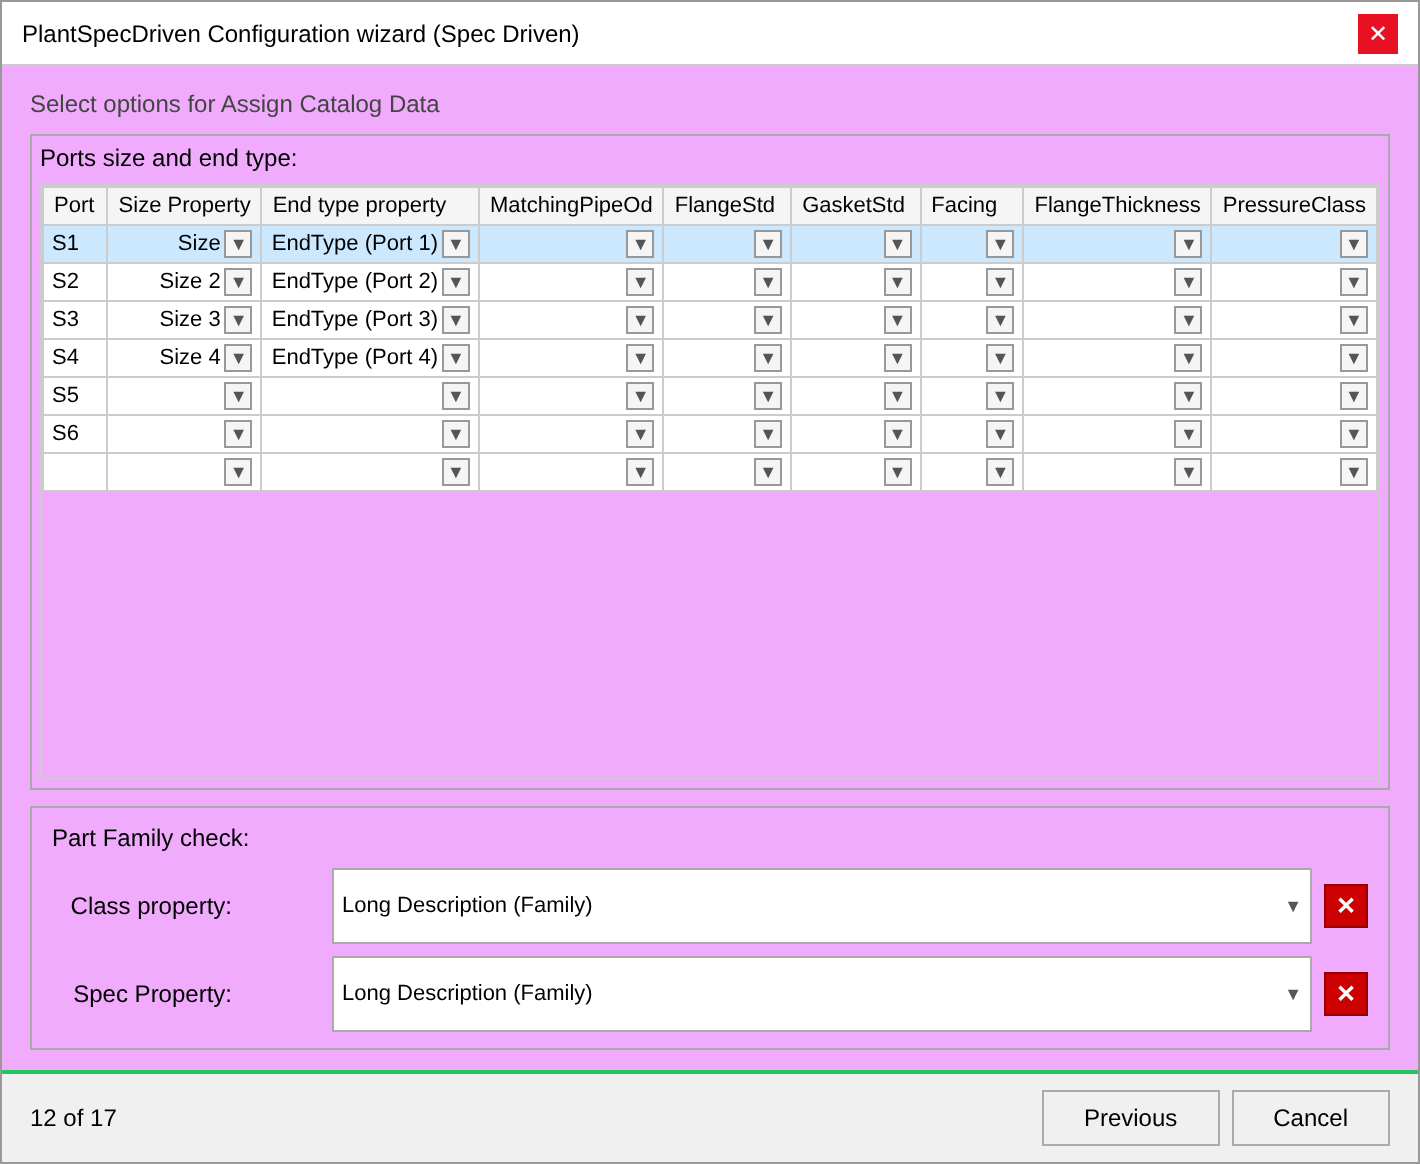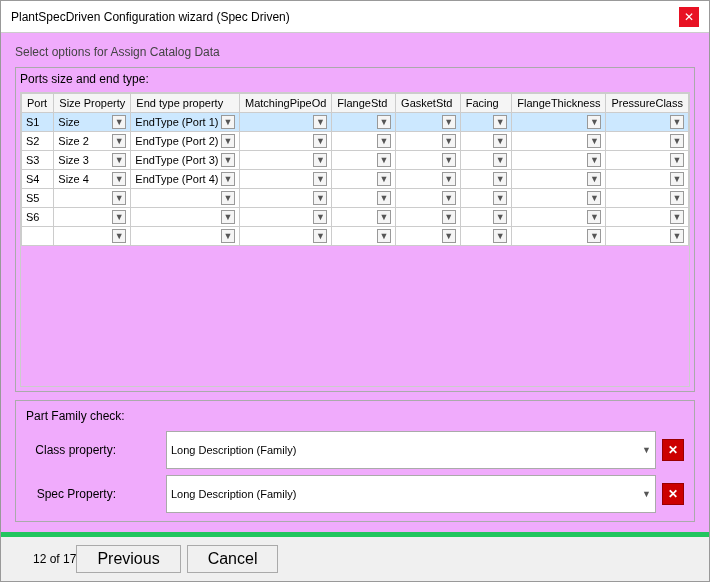--- a/index.html
+++ b/index.html
@@ -113,20 +113,21 @@
     }
     tbody td {
       border: 1px solid #ccc;
       padding: 2px 4px;
       white-space: nowrap;
     }
     .cell-with-dropdown {
       display: flex;
       align-items: center;
       gap: 2px;
+      text-align: right;
     }
     .cell-text {
       flex: 1;
       font-size: 11px;
     }
     .dropdown-arrow {
       font-size: 9px;
       color: #555;
       cursor: pointer;
       border: 1px solid #999;
@@ -188,37 +189,38 @@
       color: white;
       border: 1px solid #990000;
       cursor: pointer;
       font-size: 12px;
       display: flex;
       align-items: center;
       justify-content: center;
       font-weight: bold;
     }
     .footer {
-      padding: 8px 32px;
-      display: flex;
-      align-items: center;
-      border-top: 5px solid #22c55e;
+      padding: 8px 14px;
+      display: flex;
+      align-items: center;
+      justify-content: space-between;
+      border-top: 2px solid #22c55e;
       background: #f0f0f0;
     }
     .page-info {
       font-size: 12px;
       color: #000;
     }
     .footer-buttons {
       display: flex;
       gap: 6px;
     }
     .btn {
       padding: 6px 20px;
-      font-size: 16px;
+      font-size: 12px;
       border: 1px solid #aaa;
       background: #f0f0f0;
       cursor: pointer;
       min-width: 75px;
       height: 28px;
       display: flex;
       align-items: center;
       justify-content: center;
     }
     .btn-primary {

